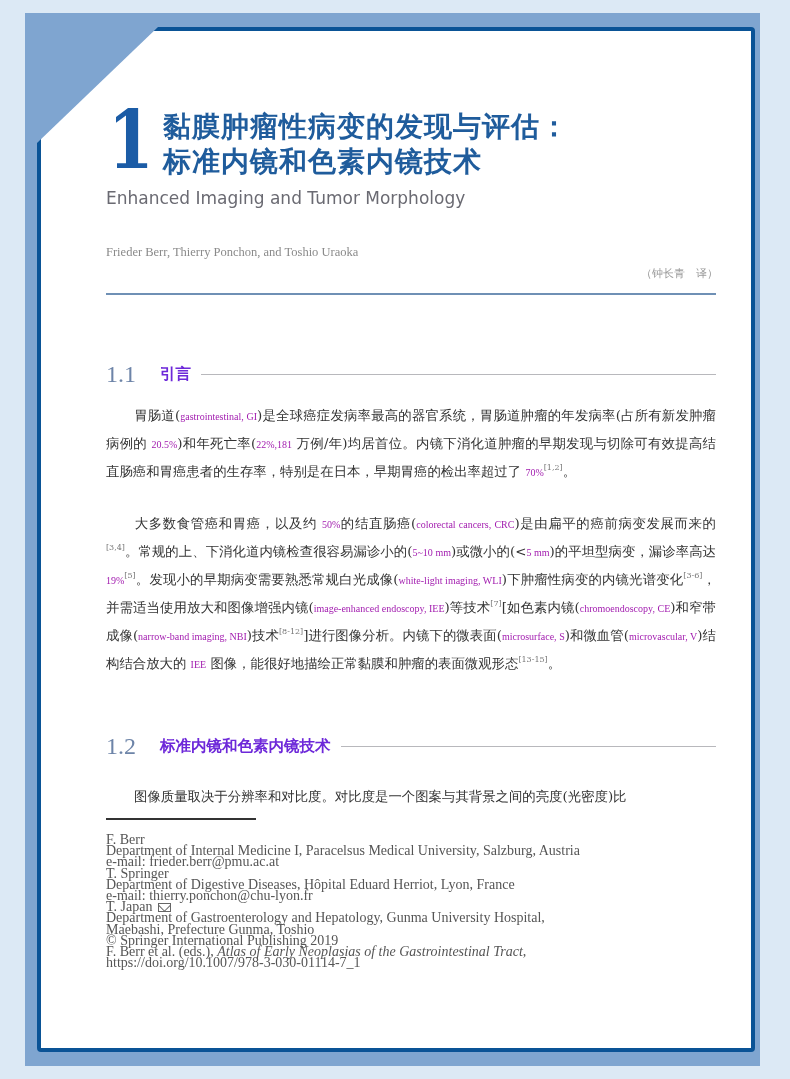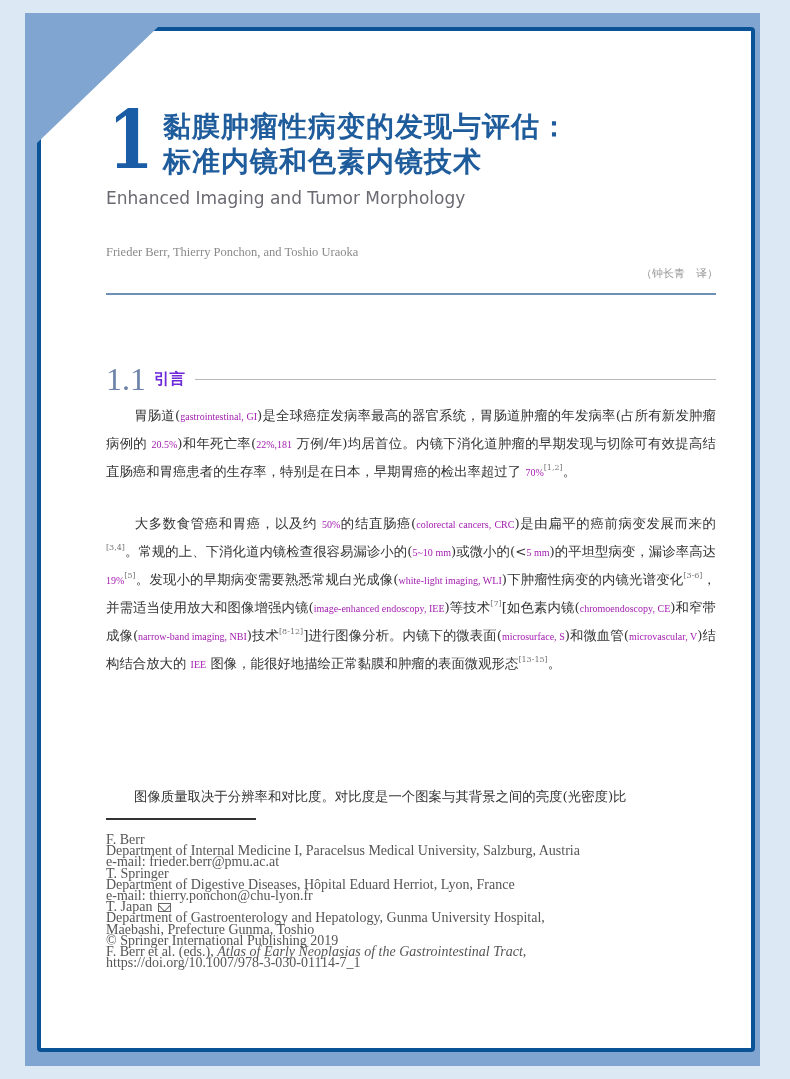--- a/index.html
+++ b/index.html
@@ -56,21 +56,21 @@
   }
   .header-rule {
     position: absolute; left: 106px; top: 293px; width: 610px; height: 2px;
     background: #6f90b5;
   }
 
   .section-heading {
     position: absolute; left: 106px; display: flex; align-items: center; width: 610px;
   }
   .section-number {
-    font-family: "Liberation Serif", serif; font-size: 32px; color: #6d84a8; margin-right: 8px;
+    font-family: "Liberation Serif", serif; font-size: 24px; color: #6d84a8; margin-right: 24px;
   }
   .section-title {
     font-family: "DejaVu Serif", serif; font-weight: bold; font-size: 15.5px; color: #6d28d9;
   }
   .section-rule { flex: 1; height: 1px; background: #b8b8bc; margin-left: 10px; }
 
   .para {
     position: absolute; left: 106px; width: 610px;
     font-family: "DejaVu Serif", serif; font-size: 13.4px; line-height: 27px; color: #333;
     text-align: justify;
@@ -130,20 +130,25 @@
   </div>
 
   <div class="para" style="top:402px;">
     <span class="indent"></span><span>胃肠道(</span><span class="latin">gastrointestinal, GI</span><span>)是全球癌症发病率最高的器官系统，胃肠道肿瘤的年发病率(占所有新发肿瘤病例的 </span><span class="latin">20.5%</span><span>)和年死亡率(</span><span class="latin">22%,181</span><span> 万例/年)均居首位。内镜下消化道肿瘤的早期发现与切除可有效提高结直肠癌和胃癌患者的生存率，特别是在日本，早期胃癌的检出率超过了 </span><span class="latin">70%</span><sup>[1,2]</sup><span>。</span>
   </div>
 
   <div class="para" style="top:510px;">
     <span class="indent"></span><span>大多数食管癌和胃癌，以及约 </span><span class="latin">50%</span><span>的结直肠癌(</span><span class="latin">colorectal cancers, CRC</span><span>)是由扁平的癌前病变发展而来的</span><sup>[3,4]</sup><span>。常规的上、下消化道内镜检查很容易漏诊小的(</span><span class="latin">5~10 mm</span><span>)或微小的(&lt;</span><span class="latin">5 mm</span><span>)的平坦型病变，漏诊率高达 </span><span class="latin">19%</span><sup>[5]</sup><span>。发现小的早期病变需要熟悉常规白光成像(</span><span class="latin">white-light imaging, WLI</span><span>)下肿瘤性病变的内镜光谱变化</span><sup>[3-6]</sup><span>，并需适当使用放大和图像增强内镜(</span><span class="latin">image-enhanced endoscopy, IEE</span><span>)等技术</span><sup>[7]</sup><span>[如色素内镜(</span><span class="latin">chromoendoscopy, CE</span><span>)和窄带成像(</span><span class="latin">narrow-band imaging, NBI</span><span>)技术</span><sup>[8-12]</sup><span>]进行图像分析。内镜下的微表面(</span><span class="latin">microsurface, S</span><span>)和微血管(</span><span class="latin">microvascular, V</span><span>)结构结合放大的 </span><span class="latin">IEE</span><span> 图像，能很好地描绘正常黏膜和肿瘤的表面微观形态</span><sup>[13-15]</sup><span>。</span>
   </div>
 
+  <div class="section-heading" style="top:733px;">
+    <span class="section-number">1.2</span>
+    <span class="section-title">标准内镜和色素内镜技术</span>
+    <span class="section-rule"></span>
+  </div>
 
   <div class="para" style="top:783px; white-space:nowrap;">
     <span class="indent"></span><span>图像质量取决于分辨率和对比度。对比度是一个图案与其背景之间的亮度(光密度)比</span>
   </div>
 
   <div class="footnote-rule"></div>
 
   <div class="footnotes">
     <span class="line">F. Berr</span>
     <span class="line">Department of Internal Medicine I, Paracelsus Medical University, Salzburg, Austria</span>

